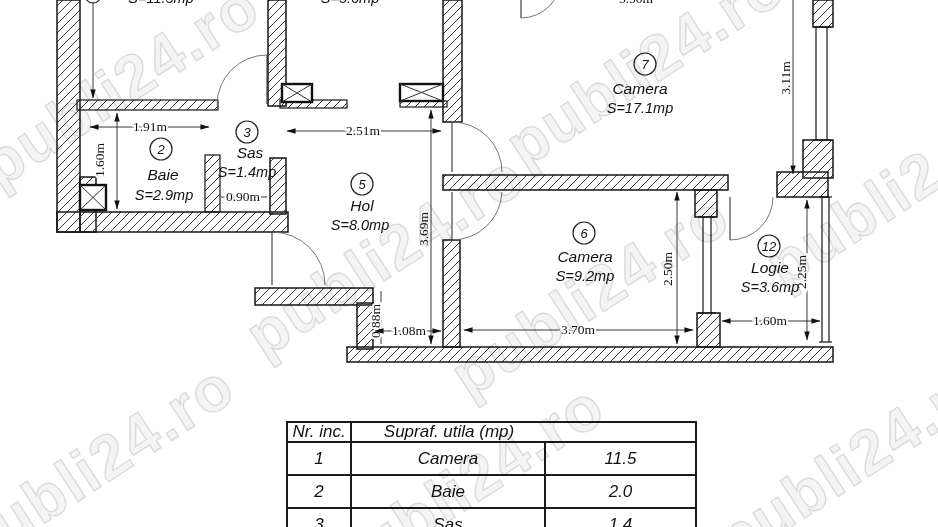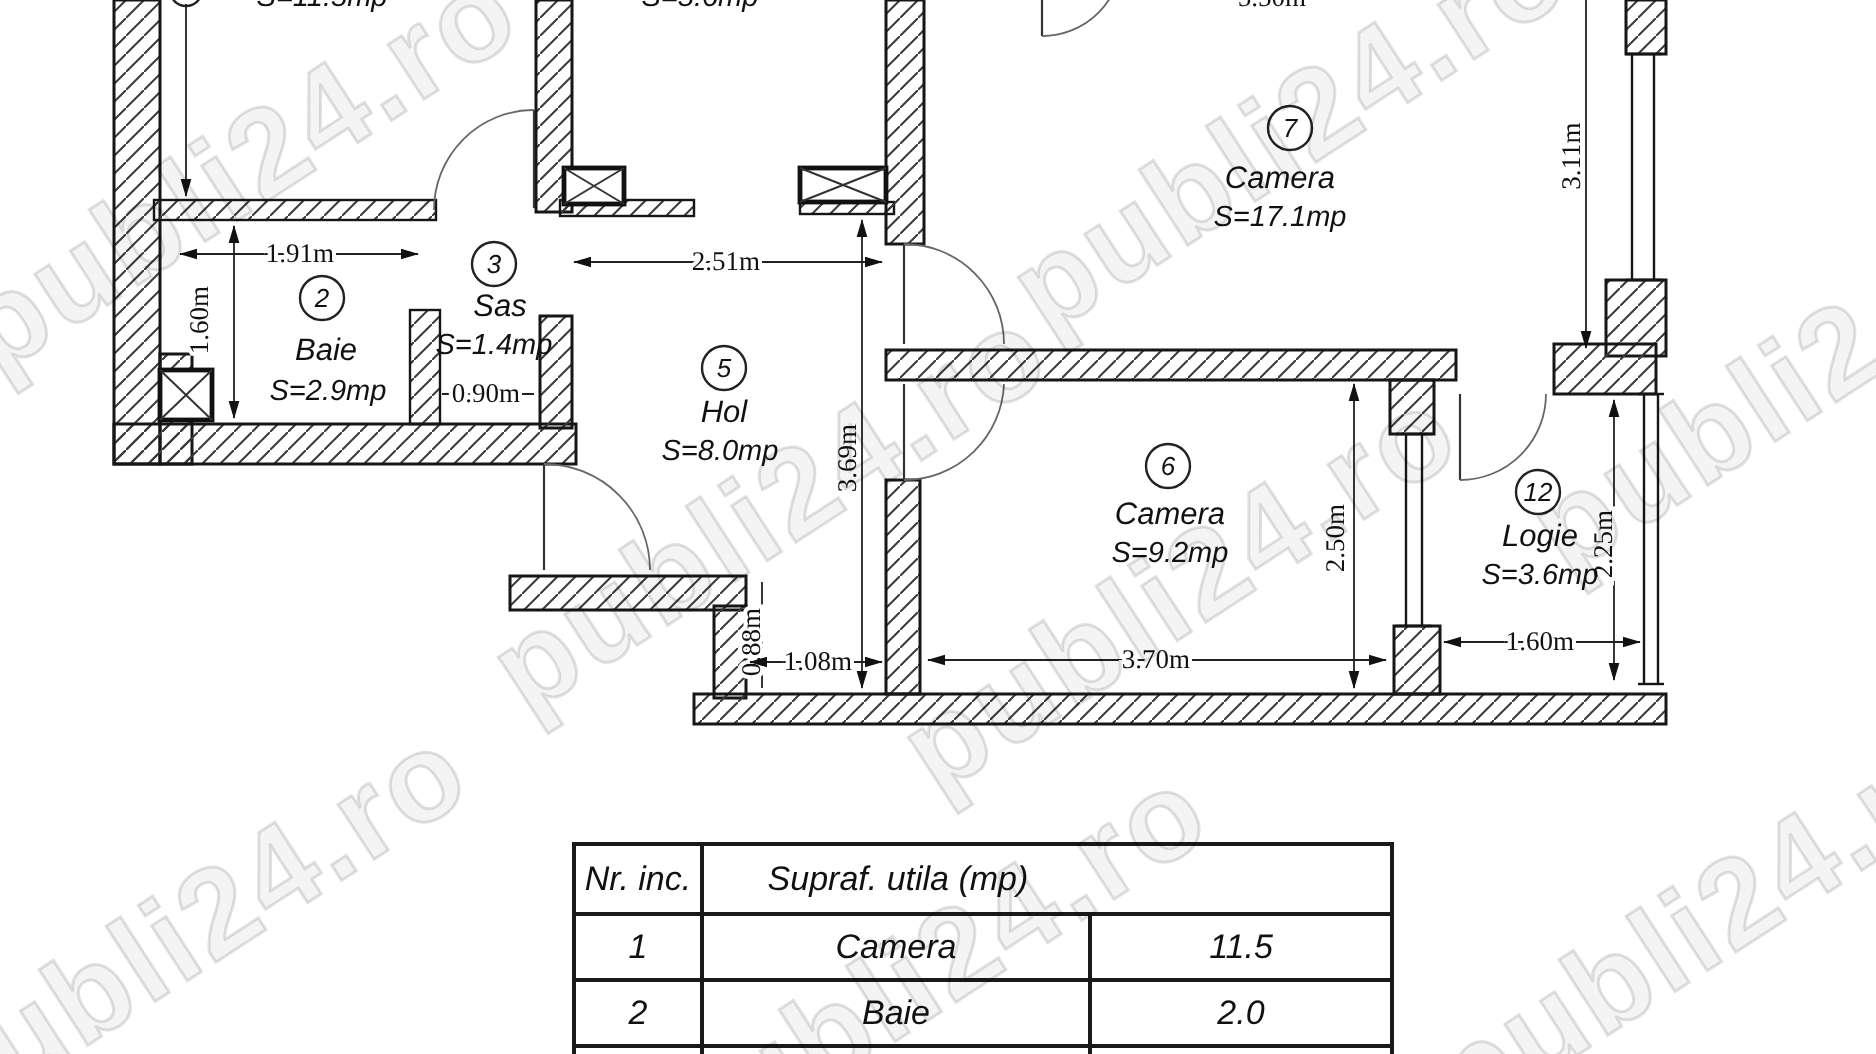--- a/index.html
+++ b/index.html
@@ -42,21 +42,21 @@
     position:absolute;left:286px;top:421px;z-index:3;
     border:2px solid #1a1a1a;background:#fff;
     font-style:italic;font-size:17px;color:#111;
   }
   .fp-tr{display:grid;grid-template-columns:64px 194px 149px;}
   .fp-tr > div{
     display:flex;align-items:center;justify-content:center;
     border-right:2px solid #1a1a1a;border-top:none;height:31px;
   }
   .fp-tr > div:last-child{border-right:none;}
-  .fp-tr.head > div{height:33px;}
+  .fp-tr.head > div{height:18px;}
   .fp-tr + .fp-tr > div{border-top:2px solid #1a1a1a;}
 </style>
 </head>
 <body>
 
 <svg id="plan-svg" width="938" height="420" viewBox="0 0 938 420" xmlns="http://www.w3.org/2000/svg">
   <defs>
     <pattern id="hatch" patternUnits="userSpaceOnUse" width="9" height="9">
       <path d="M0,9 L9,0" stroke="#3a3a3a" stroke-width="1"></path>
     </pattern>

